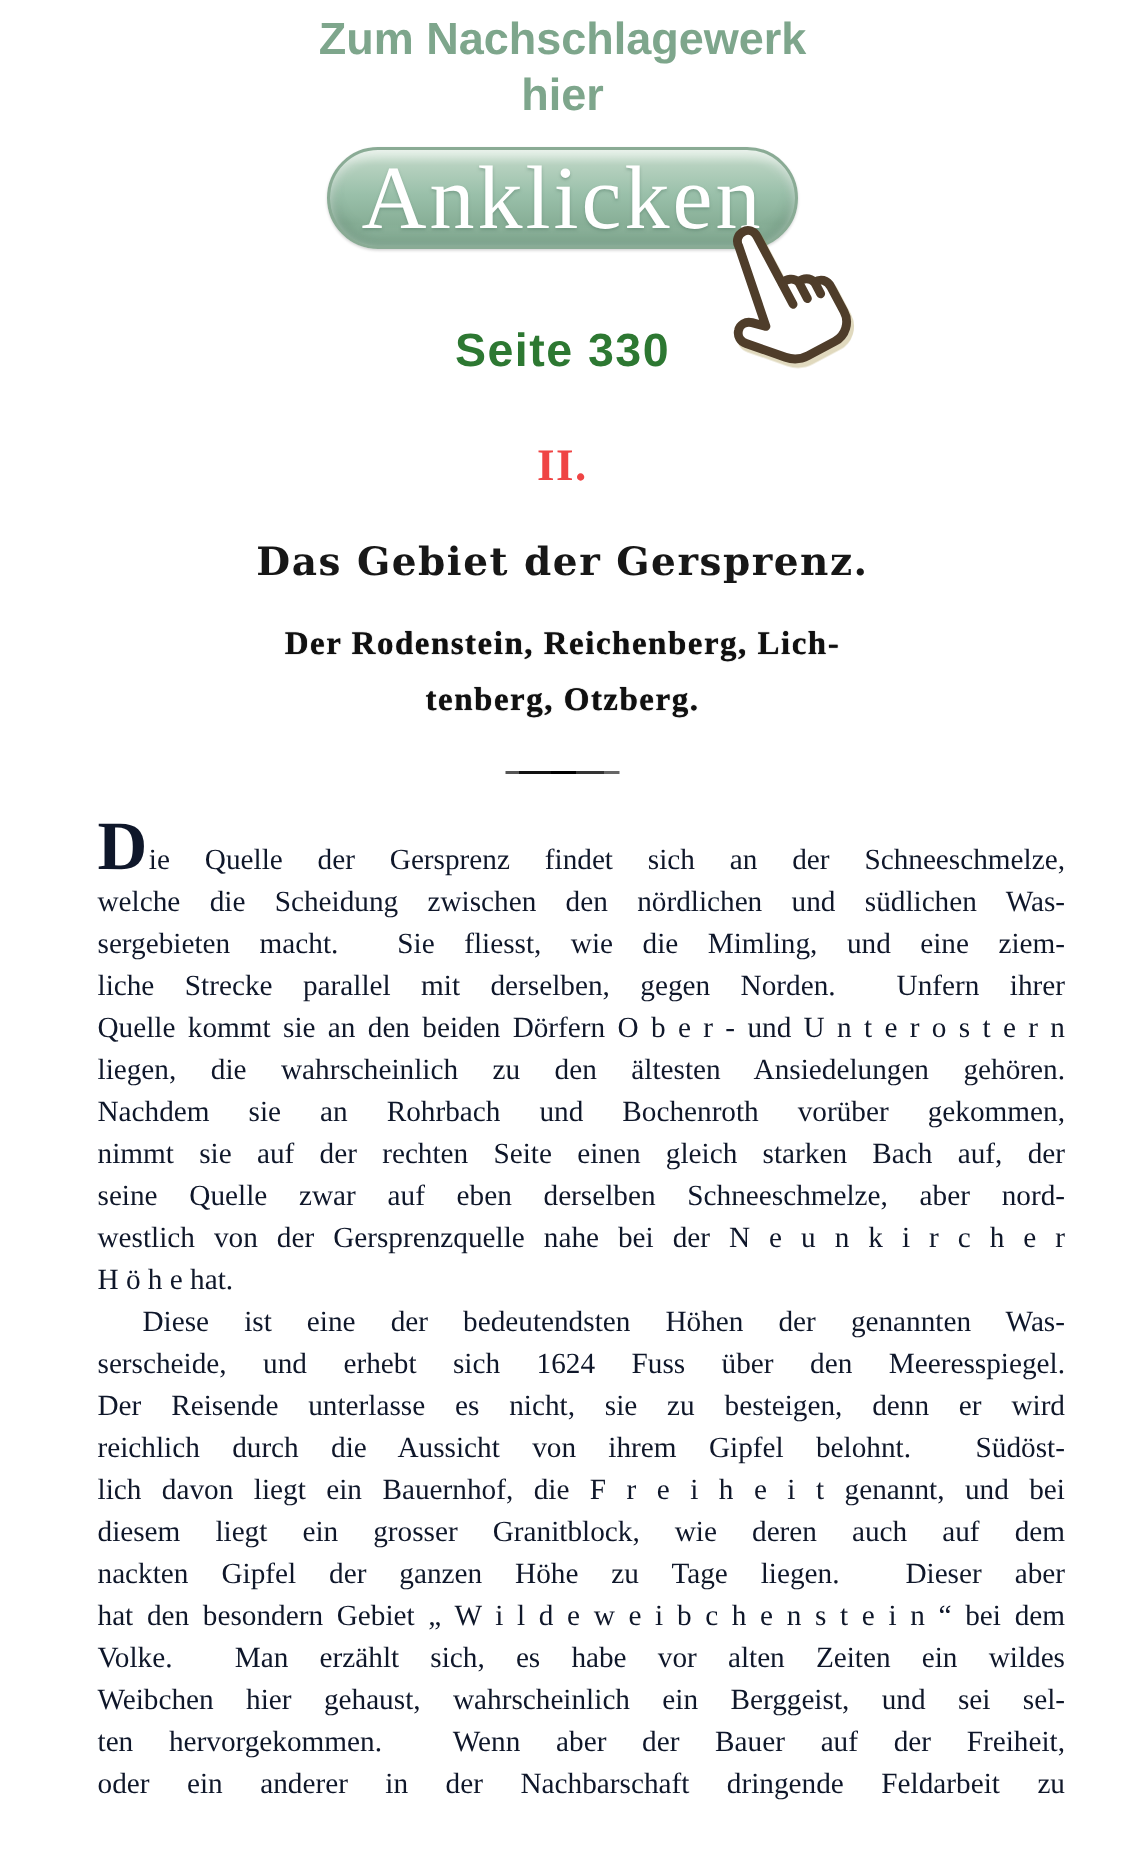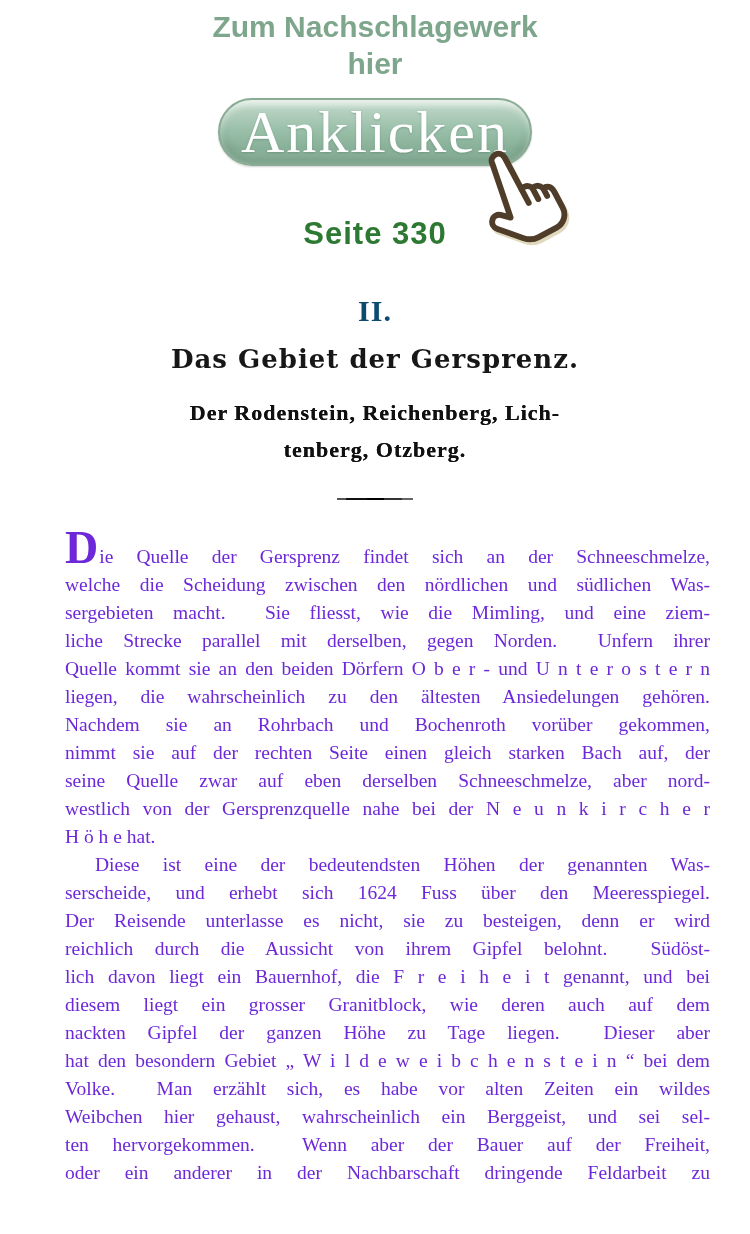--- a/index.html
+++ b/index.html
@@ -24,34 +24,34 @@
     text-shadow:0 1px 2px rgba(90,130,110,.5);
   }
   .hand{position:absolute;right:-50px;bottom:-96px;width:112px;height:118px;z-index:3;
     filter:drop-shadow(2px 3px 0 rgba(165,145,70,.35));}
   .seite{
     margin-top:50px;text-align:center;
     font-family:"Liberation Sans",sans-serif;font-weight:bold;
     font-size:31px;letter-spacing:1px;color:#2d7832;
   }
   
-  .numeral{margin-top:42px;text-align:center;font-size:30px;font-weight:bold;letter-spacing:1px;color:#0c4a6e;}
+  .numeral{margin-top:42px;text-align:center;font-size:30px;font-weight:bold;letter-spacing:1px;color:#ef4444;}
   .fraktur{
-    margin-top:16px;text-align:center;
+    margin-top:32px;text-align:center;
     font-family:"DejaVu Serif",serif;font-weight:bold;font-size:26px;color:#171717;
     letter-spacing:1px;
   }
   .main-title{
     margin-top:20px;text-align:center;font-weight:bold;
     font-size:22px;line-height:37px;letter-spacing:1px;color:#101010;
     text-shadow:0 0 .6px #101010;
   }
   .orn{width:76px;height:2px;margin:30px auto 0;
     background:linear-gradient(90deg,#555 0 12%,#111 12% 40%,#000 40% 62%,#333 62% 86%,#666 86% 100%);}
-  .bodytext{margin:34px 40px 0 65px;font-size:19.5px;line-height:28px;color:#6d28d9;}
+  .bodytext{margin:34px 40px 0 65px;font-size:19.5px;line-height:28px;color:#0f172a;}
   .page-line{text-align:justify;text-align-last:justify;}
   [data-name="paragraph-1"] [data-bind-lines] .page-line:last-child{text-align-last:left;}
   [data-name="paragraph-2"] [data-bind-lines] .page-line:first-child{text-indent:30px;}
   .dropcap{font-size:46px;line-height:28px;font-weight:bold;letter-spacing:1px;}
 </style>
 </head>
 <body>
 
 <div class="canvas" data-name="page-root">
 

